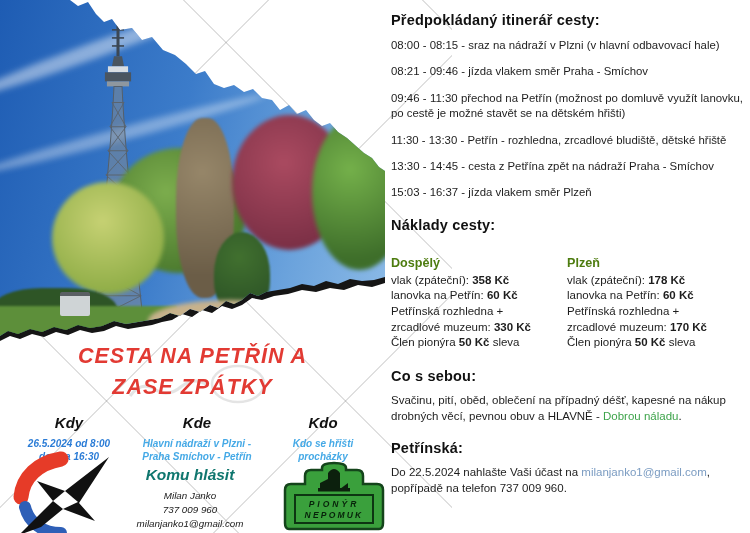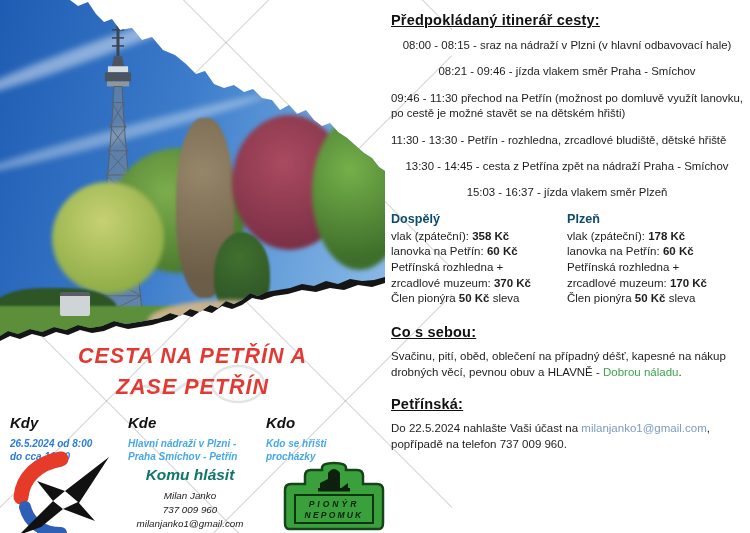--- a/index.html
+++ b/index.html
@@ -43,47 +43,47 @@
   .t-pine{left:214px;top:232px;width:56px;height:84px;border-radius:50% 50% 42% 42%;background:radial-gradient(circle at 45% 30%,#41702f,#2c5326 80%);filter:blur(1px);}
   .t-hedge{left:-8px;top:288px;width:125px;height:52px;border-radius:40%;background:#2e5526;filter:blur(1px);}
   .t-grass{left:-8px;top:306px;width:185px;height:46px;background:#5d8f3a;filter:blur(1px);}
   .t-path{left:148px;top:300px;width:165px;height:42px;border-radius:50%;background:#c7b28c;filter:blur(2px);}
   .t-kiosk{left:60px;top:292px;width:30px;height:20px;background:#cfd4d6;border-top:4px solid #5a5f63;border-radius:2px;}
 
   .wm-svg{position:absolute;left:120px;top:358px;width:170px;height:60px;z-index:2;opacity:.22;}
 
   .title{position:absolute;left:0;top:341px;width:385px;text-align:center;z-index:3;
     color:#e23a33;font-weight:800;font-size:21.5px;letter-spacing:1px;line-height:1.42;}
-  .info-columns{position:absolute;left:10px;top:413px;width:370px;display:flex;z-index:3;text-align:left;}
+  .info-columns{position:absolute;left:10px;top:413px;width:370px;display:flex;z-index:3;text-align:center;}
   .info-col{line-height:1.3;}
   .col-kdy{width:118px;}
   .col-kde{width:138px;}
   .col-kdo{width:114px;}
   .info-label{font-size:15px;font-weight:800;color:#111;margin-bottom:4px;}
   .info-text{font-size:10px;font-weight:700;}
   .col-kdy .info-text{color:#2b7cd6;}
   .col-kde .info-text,.col-kdo .info-text{color:#45a9e6;}
 
   .contact{position:absolute;left:100px;top:466px;width:180px;text-align:center;z-index:3;}
   .contact-heading{font-size:15.5px;font-weight:800;color:#0f766e;margin-bottom:5px;}
   .contact-line{font-size:9.8px;line-height:1.42;color:#1a1a1a;}
 
   .bird-svg{position:absolute;left:4px;top:447px;width:116px;height:92px;z-index:3;}
   .badge-svg{position:absolute;left:281px;top:459px;width:106px;height:72px;z-index:3;}
   .badge-text{font-family:"Liberation Sans","DejaVu Sans",sans-serif;font-weight:700;fill:#07230a;}
 
   
   .right-panel{position:absolute;left:391px;top:0;width:352px;height:533px;z-index:2;padding-top:12px;box-sizing:border-box;}
-  .sec-h{font-size:14.5px;font-weight:800;color:#111;margin:0 0 10px 0;letter-spacing:.2px;text-decoration:underline;}
-  .it-item{font-size:11.4px;line-height:1.35;margin-bottom:11px;color:#1d1d1d;text-align:center;}
+  .sec-h{font-size:14.5px;font-weight:800;color:#111;margin:0 0 10px 0;letter-spacing:.2px;}
+  .it-item{font-size:11.4px;line-height:1.35;margin-bottom:11px;color:#1d1d1d;}
   .justify{text-align:justify;}
   .costs-h{margin-top:16px;margin-bottom:7px;}
   .costs-grid{display:flex;}
   .cost-col{width:178px;}
-  .cost-title{font-size:12.6px;font-weight:700;color:#0c4a6e;margin-bottom:3px;}
+  .cost-title{font-size:12.6px;font-weight:700;color:#4d7c0f;margin-bottom:3px;margin-top:16px;}
   .cost-line{font-size:11.5px;line-height:1.36;}
   .cost-line b{font-weight:700;}
   .bring-h{margin-top:17px;margin-bottom:8px;}
   .para{font-size:11.5px;line-height:1.42;}
   .green{color:#3ea44b;}
   .link{color:#7b9cc2;text-decoration:none;cursor:pointer;}
   .signup-h{margin-top:15px;margin-bottom:8px;}
   b{font-weight:400;}
 </style>
 </head>
@@ -127,21 +127,21 @@
       <div class="t-kiosk"></div>
     </div>
 
     <svg class="wm-svg" viewBox="0 0 170 60">
       <path d="M10,38 q12,-16 26,-6 q12,8 26,-4 q14,-10 26,0" stroke="#8a8a8a" stroke-width="3" fill="none"></path>
       <ellipse cx="118" cy="26" rx="26" ry="18" stroke="#8a8a8a" stroke-width="2.5" fill="none"></ellipse>
     </svg>
 
     <div class="title">
       <div>CESTA NA PETŘÍN A</div>
-      <div>ZASE PETŘÍN</div>
+      <div>ZASE ZPÁTKY</div>
     </div>
 
     <div class="info-columns">
       <div class="info-col col-kdy">
         <div class="info-label">Kdy</div>
         <div class="info-text">26.5.2024 od 8:00</div>
         <div class="info-text">do cca 16:30</div>
       </div>
       <div class="info-col col-kde">
         <div class="info-label">Kde</div>
@@ -183,27 +183,28 @@
 
   <div class="right-panel">
     <div class="sec-h">Předpokládaný itinerář cesty:</div>
     <div class="it-item">08:00 - 08:15 - sraz na nádraží v Plzni (v hlavní odbavovací hale)</div>
     <div class="it-item">08:21 - 09:46 - jízda vlakem směr Praha - Smíchov</div>
     <div class="it-item justify">09:46 - 11:30 přechod na Petřín (možnost po domluvě využít lanovku, po cestě je možné stavět se na dětském hřišti)</div>
     <div class="it-item justify">11:30 - 13:30 - Petřín - rozhledna, zrcadlové bludiště, dětské hřiště</div>
     <div class="it-item">13:30 - 14:45 - cesta z Petřína zpět na nádraží Praha - Smíchov</div>
     <div class="it-item">15:03 - 16:37 - jízda vlakem směr Plzeň</div>
 
+    <div class="sec-h costs-h">Náklady cesty:</div>
     <div class="costs-grid">
       <div class="cost-col">
         <div class="cost-title">Dospělý</div>
         <div class="cost-line"><span>vlak (zpáteční): </span><b>358 Kč</b><span></span></div>
         <div class="cost-line"><span>lanovka na Petřín: </span><b>60 Kč</b><span></span></div>
         <div class="cost-line"><span>Petřínská rozhledna +</span><b></b><span></span></div>
-        <div class="cost-line"><span>zrcadlové muzeum: </span><b>370 Kč</b><span></span></div>
+        <div class="cost-line"><span>zrcadlové muzeum: </span><b>330 Kč</b><span></span></div>
         <div class="cost-line"><span>Člen pionýra </span><b>50 Kč</b><span> sleva</span></div>
       </div>
       <div class="cost-col">
         <div class="cost-title">Plzeň</div>
         <div class="cost-line"><span>vlak (zpáteční): </span><b>178 Kč</b><span></span></div>
         <div class="cost-line"><span>lanovka na Petřín: </span><b>60 Kč</b><span></span></div>
         <div class="cost-line"><span>Petřínská rozhledna +</span><b></b><span></span></div>
         <div class="cost-line"><span>zrcadlové muzeum: </span><b>170 Kč</b><span></span></div>
         <div class="cost-line"><span>Člen pionýra </span><b>50 Kč</b><span> sleva</span></div>
       </div>

